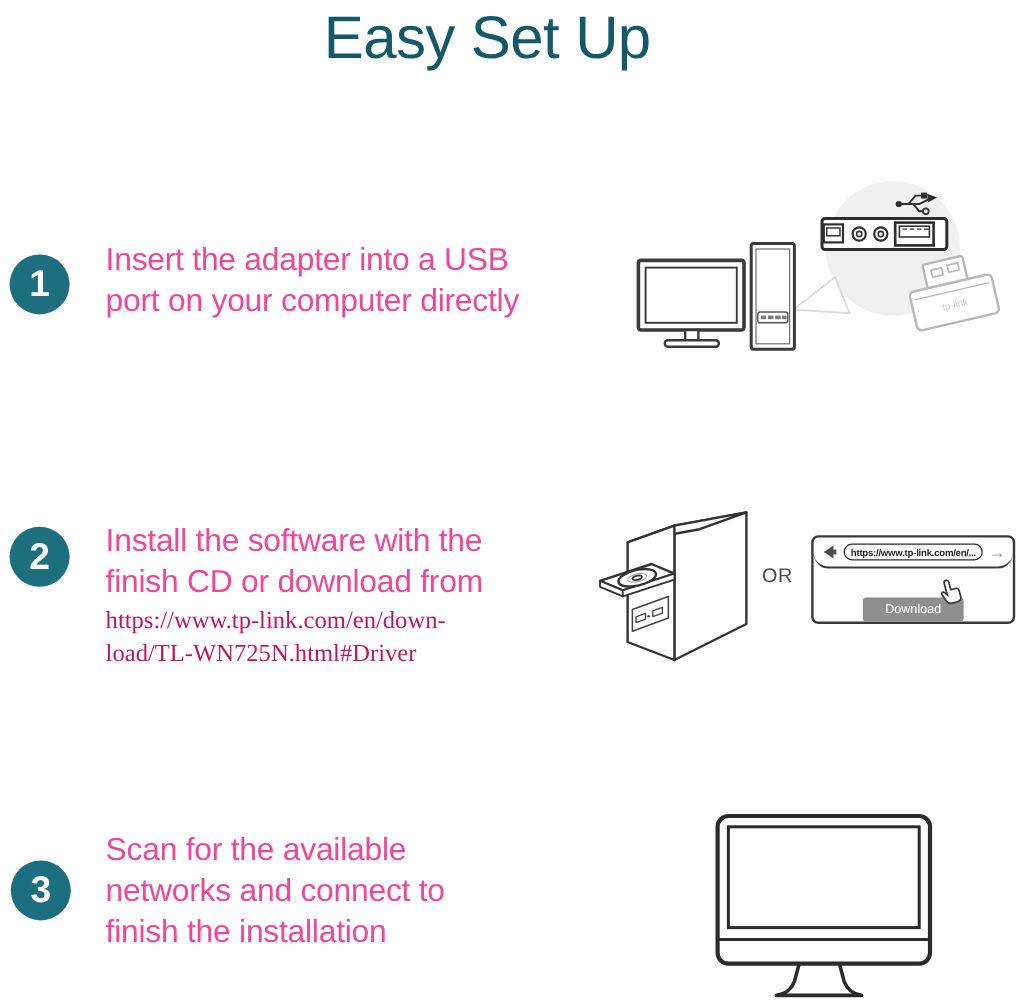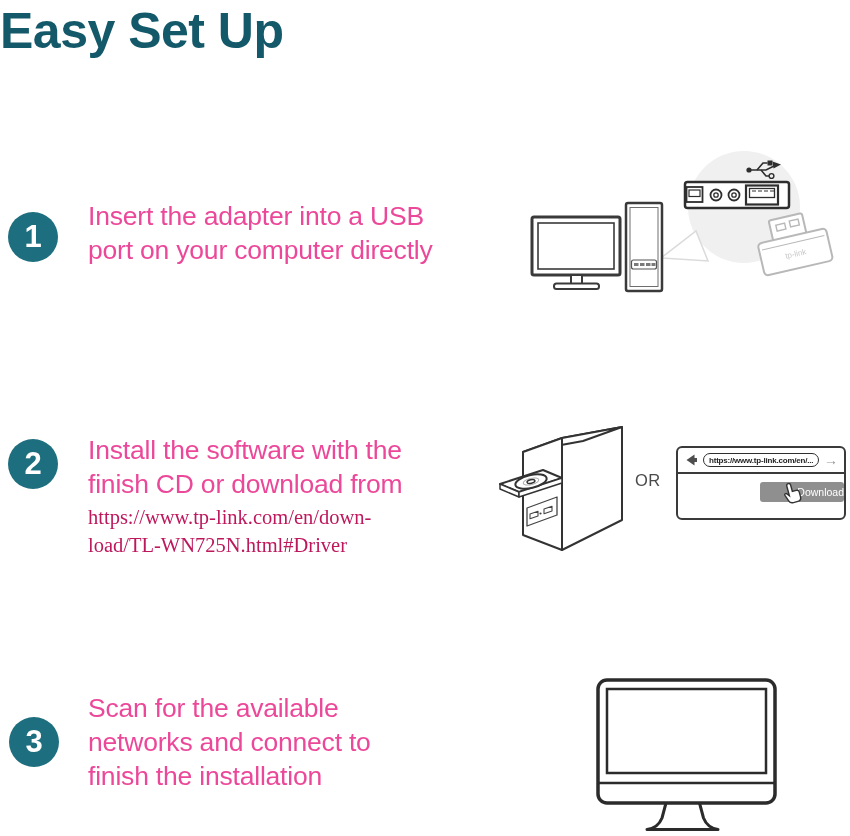--- a/index.html
+++ b/index.html
@@ -1,22 +1,22 @@
 <!DOCTYPE html>
 <html><head>
 <meta charset="utf-8">
 <style>
   html,body{margin:0;padding:0;background:#fff;}
   .canvas{
     position:relative;width:850px;height:836px;background:#ffffff;
     font-family:"Liberation Sans",sans-serif;overflow:hidden;
   }
   .page-title{
-    position:absolute;top:2px;left:0;width:812px;
-    font-size:50px;font-weight:bold;color:#14596a;letter-spacing:-0.5px;
+    position:absolute;top:2px;left:0;width:812px;text-align:center;
+    font-size:50px;font-weight:normal;color:#14596a;letter-spacing:-0.5px;
   }
   .badge{
     position:absolute;width:50px;height:50px;border-radius:50%;
     background:#1d6e7e;color:#ffffff;font-size:31px;font-weight:bold;
     display:flex;align-items:center;justify-content:center;
   }
   .badge-1{left:8px;top:212px;}
   .badge-2{left:8px;top:439px;}
   .badge-3{left:9px;top:717px;}
   .step-text{
@@ -36,29 +36,29 @@
   .or-label{
     position:absolute;left:635px;top:471px;font-size:16.5px;font-weight:500;
     color:#4a4a4a;letter-spacing:0.5px;
   }
   .browser{
     position:absolute;left:676px;top:446px;width:170px;height:74px;
     box-sizing:border-box;border:2px solid #3a3a3a;border-radius:6px;background:#fff;
   }
   .browser-top{
     display:flex;align-items:center;height:24px;padding:0 6px;
-    border-bottom:2px solid #3a3a3a;gap:5px;
+    border-bottom:2px solid #3a3a3a;gap:5px;border-radius:13px;
   }
   .url-pill{
     flex:1;box-sizing:border-box;border:1.5px solid #2e2e2e;border-radius:9px;
     font-size:8px;font-weight:bold;color:#1f1f1f;padding:2px 5px 1px 5px;
     white-space:nowrap;overflow:hidden;letter-spacing:-0.2px;
   }
   .fwd-arrow{color:#979797;font-size:14px;line-height:14px;}
-  .dl-row{position:relative;text-align:right;margin-top:8px;}
+  .dl-row{position:relative;text-align:center;margin-top:24px;}
   .dl-btn{
     display:inline-block;width:84px;height:20px;line-height:20px;
     background:#8f8f8f;border-radius:3px;color:#ffffff;font-size:10.5px;
   }
   .hand-cursor{position:absolute;left:102px;top:32px;}
   .ill-step3{left:590px;top:672px;}
 </style>
 </head>
 <body>
 

